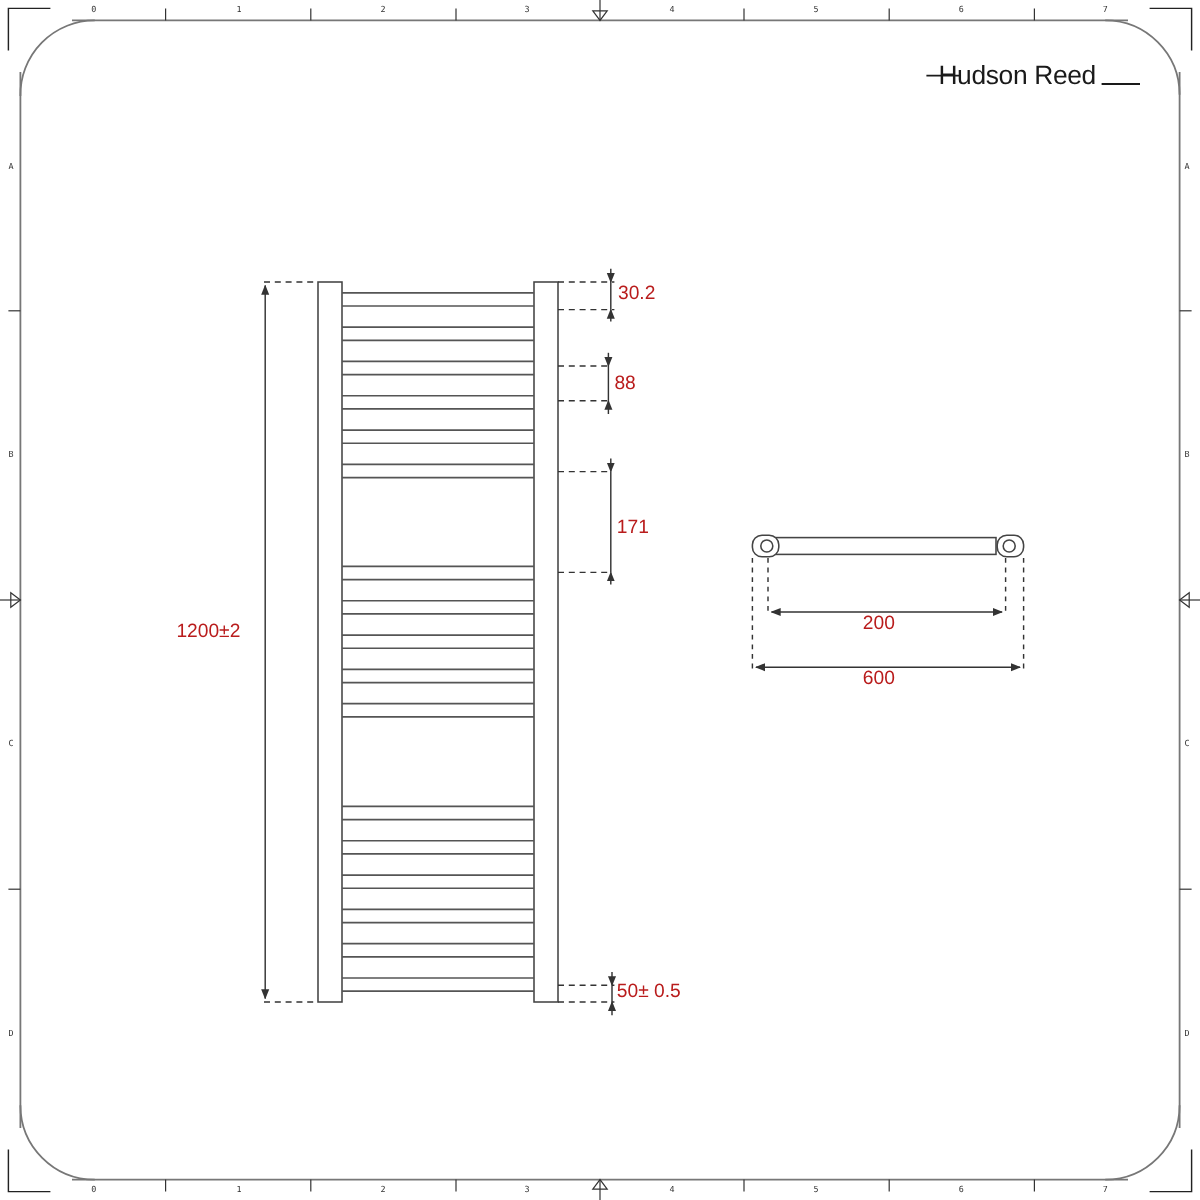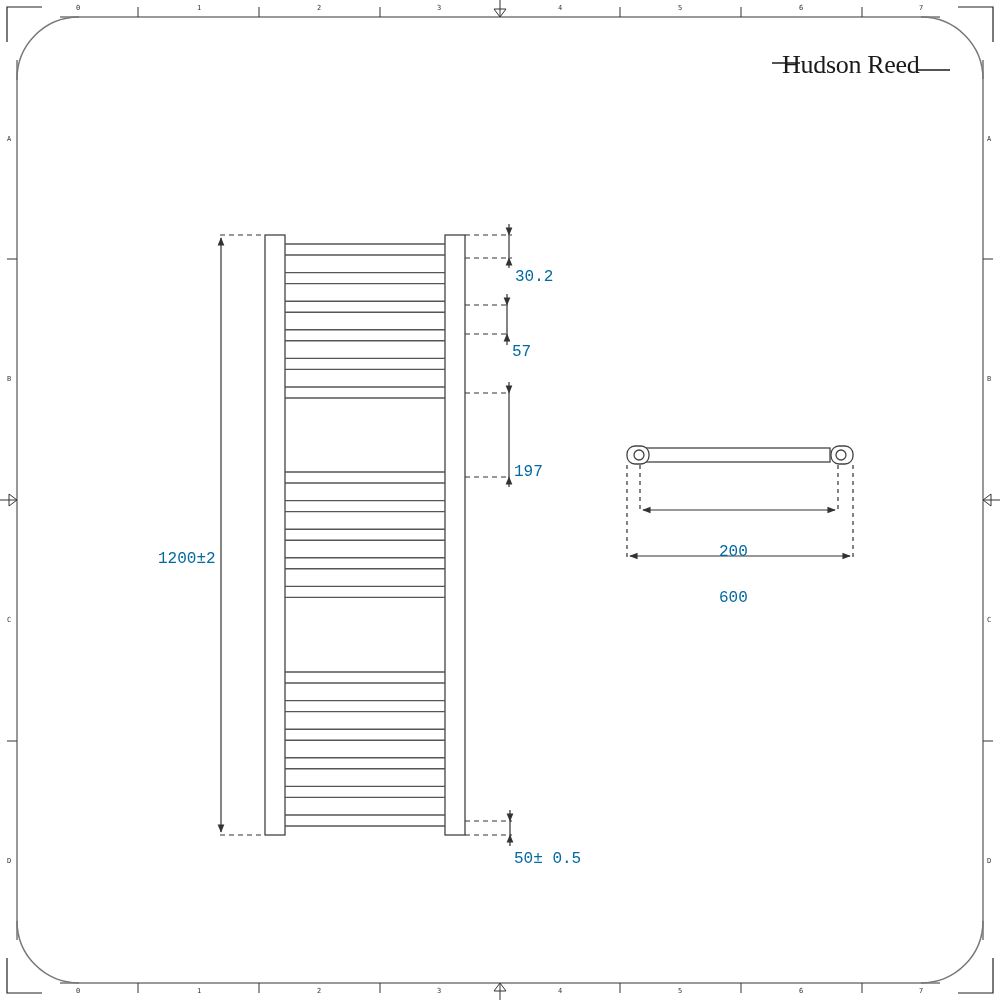--- a/index.html
+++ b/index.html
@@ -1,20 +1,20 @@
 <!DOCTYPE html>
 <html><head>
 <meta charset="utf-8">
 <style>
   html, body { margin: 0; padding: 0; background: #ffffff; }
   body { width: 1000px; height: 1000px; position: relative; overflow: hidden; font-family: "DejaVu Sans", sans-serif; }
   #drawing { position: absolute; left: 0; top: 0; }
-  .lbl { position: absolute; color: #0369a1; font-size: 16px; font-family: Liberation Mono, monospace; white-space: nowrap; line-height: 1; margin-top: 32px; }
+  .lbl { position: absolute; color: #b91c1c; font-size: 16px; font-family: Liberation Sans, sans-serif; white-space: nowrap; line-height: 1; }
   .ruler-lbl { position: absolute; color: #333; font-size: 7px; font-family: "DejaVu Sans Mono", monospace; line-height: 1; }
-  .brand { position: absolute; left: 782px; top: 50px; font-family: Liberation Serif, serif; font-size: 26px; color: #1a1a1a; letter-spacing: -0.3px; }
+  .brand { position: absolute; left: 782px; top: 50px; font-family: Liberation Sans, sans-serif; font-size: 22px; color: #1a1a1a; letter-spacing: -0.3px; }
 </style>
 </head>
 <body>
 
 <svg id="drawing" width="1000" height="1000" viewBox="0 0 1000 1000" xmlns="http://www.w3.org/2000/svg">
   <defs>
     <marker id="arrow" viewBox="0 0 10 10" refX="9" refY="5" markerWidth="7" markerHeight="7" orient="auto-start-reverse">
       <path d="M0,1 L10,5 L0,9 z" fill="#333"></path>
     </marker>
   </defs>
@@ -185,19 +185,19 @@
 <span class="ruler-lbl" style="left:7px;top:617px">C</span>
 <span class="ruler-lbl" style="left:7px;top:858px">D</span>
 
 <span class="ruler-lbl" style="left:987px;top:136px">A</span>
 <span class="ruler-lbl" style="left:987px;top:376px">B</span>
 <span class="ruler-lbl" style="left:987px;top:617px">C</span>
 <span class="ruler-lbl" style="left:987px;top:858px">D</span>
 
 <span class="brand">Hudson Reed</span>
 
-<span class="lbl" style="left:158px;top:519px">1200±2</span>
+<span class="lbl" style="left:147px;top:519px">1200±2</span>
 <span class="lbl" style="left:515px;top:237px">30.2</span>
-<span class="lbl" style="left:512px;top:312px">57</span>
-<span class="lbl" style="left:514px;top:432px">197</span>
+<span class="lbl" style="left:512px;top:312px">88</span>
+<span class="lbl" style="left:514px;top:432px">171</span>
 <span class="lbl" style="left:514px;top:819px">50± 0.5</span>
 <span class="lbl" style="left:719px;top:512px">200</span>
 <span class="lbl" style="left:719px;top:558px">600</span>
 
 </body></html>

